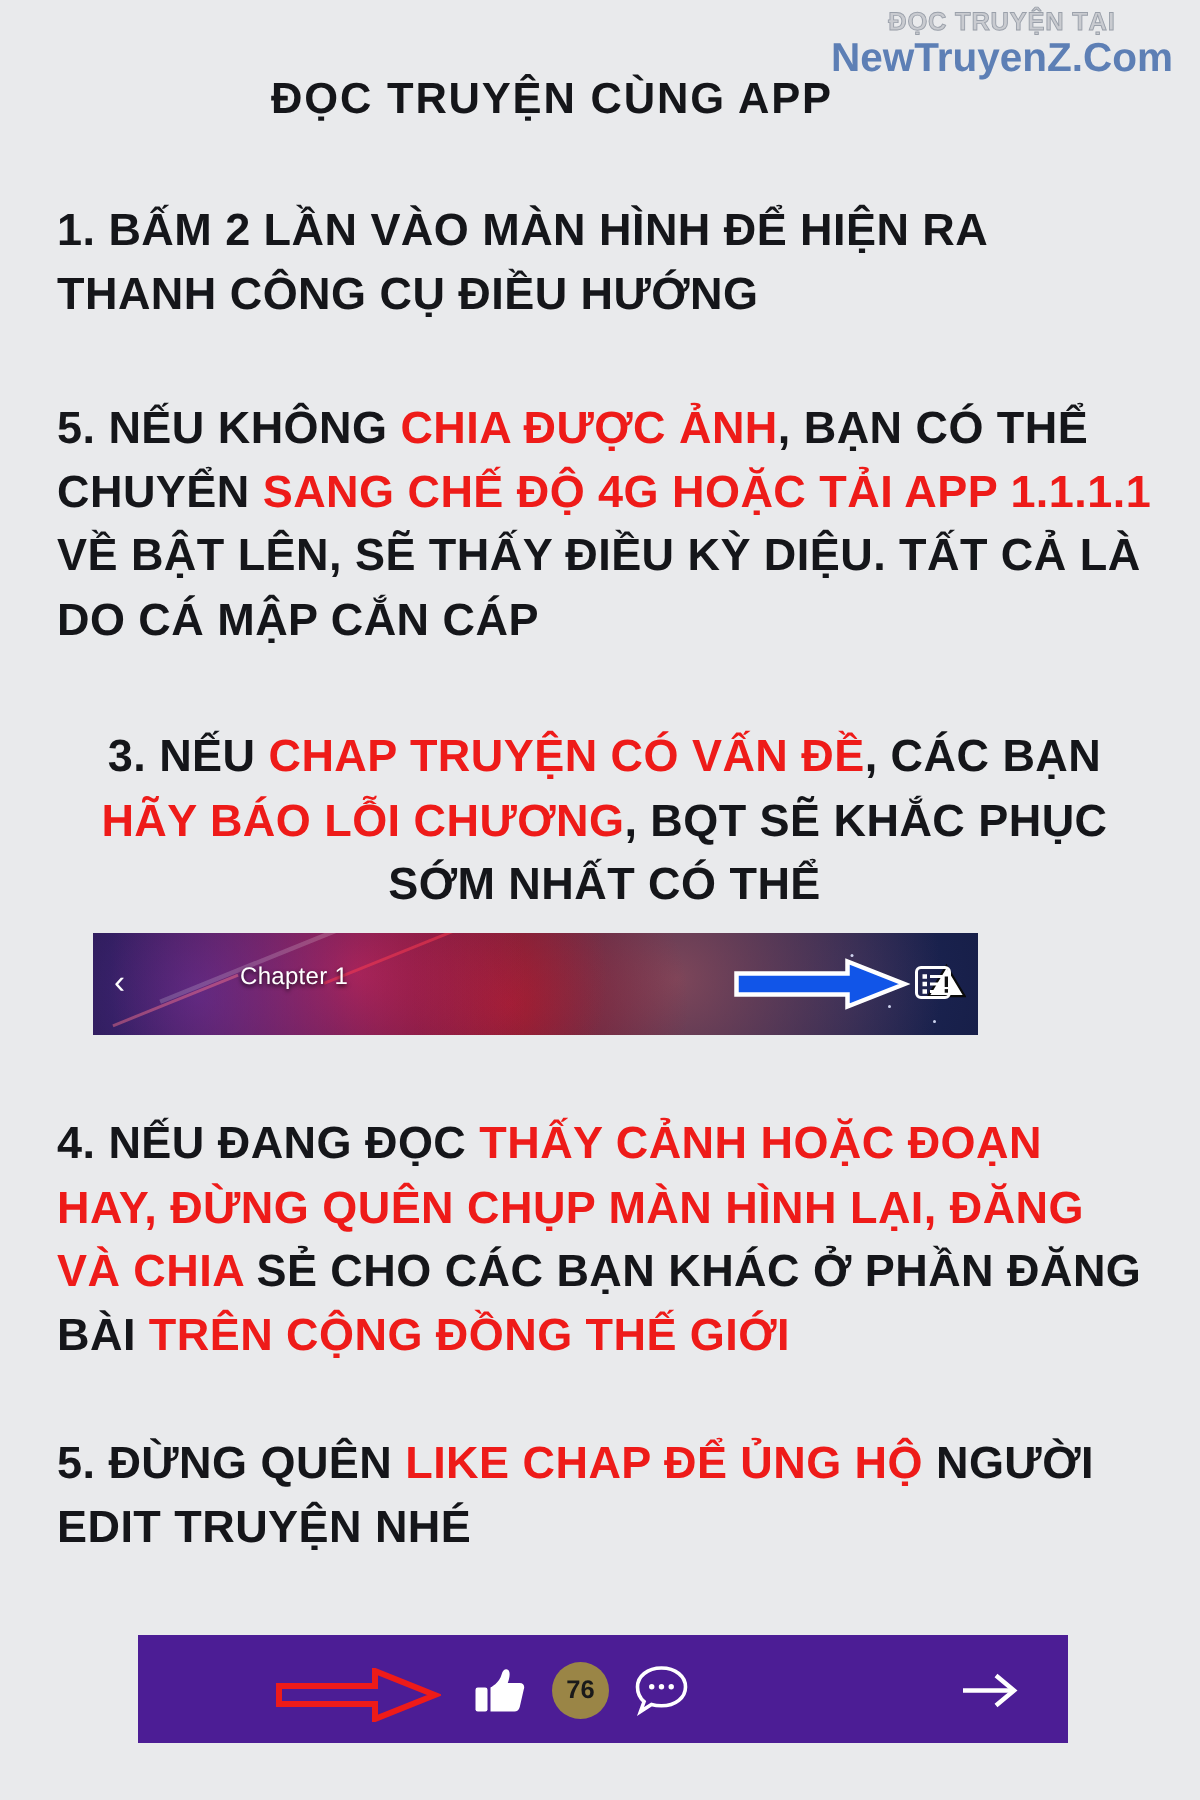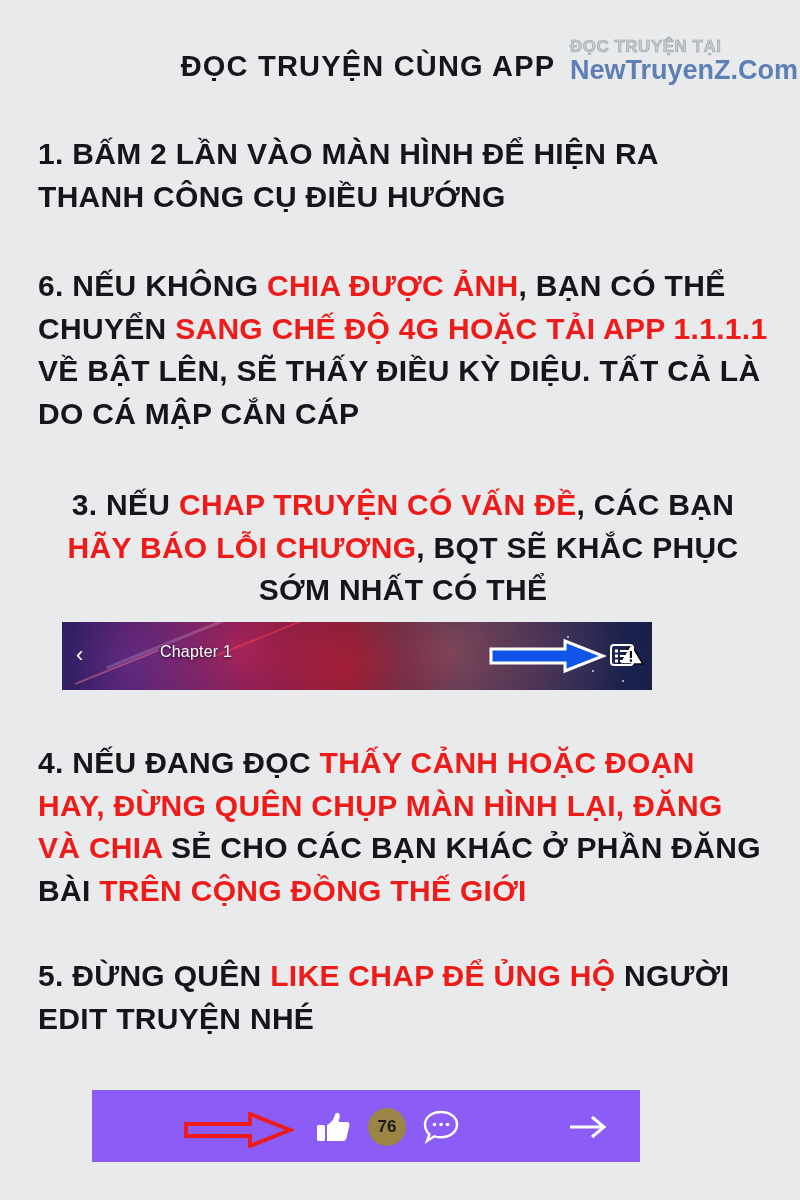--- a/index.html
+++ b/index.html
@@ -16,24 +16,24 @@
     position: relative;
     width: 800px;
     height: 1200px;
     background: #e9eaec;
   }
 
   
   .watermark {
     position: absolute;
     top: 6px;
-    right: 2px;
+    right: 18px;
+    text-align: center;
     line-height: 1.05;
     user-select: none;
-    margin-top: 32px;
   }
   .wm-top {
     font-size: 17px;
     font-weight: bold;
     letter-spacing: 0.5px;
     color: #c9cbd0;
     -webkit-text-stroke: 0.6px #9aa0aa;
   }
   .wm-main {
     font-size: 27px;
@@ -144,23 +144,23 @@
     right: 18px; top: 21px;
     width: 24px; height: 24px;
     color: #fff;
   }
 
   
   .actionbar {
     position: absolute;
     left: 92px;
     top: 1090px;
-    width: 548px;
+    width: 620px;
     height: 72px;
-    background: #8b5cf6;
+    background: #4c1d95;
   }
   .redarrow {
     position: absolute;
     left: 92px; top: 22px;
     width: 110px; height: 36px;
   }
   .thumb {
     position: absolute;
     left: 222px; top: 18px;
     width: 38px; height: 38px;
@@ -202,21 +202,21 @@
     <div class="wm-main">NewTruyenZ.Com</div>
   </div>
 
   <div class="title">ĐỌC TRUYỆN CÙNG APP</div>
 
   <div class="block b1">
     <span>1. BẤM 2 LẦN VÀO MÀN HÌNH ĐỂ HIỆN RA THANH CÔNG CỤ ĐIỀU HƯỚNG</span>
   </div>
 
   <div class="block b2">
-    <span>6. NẾU KHÔNG </span><span class="r">CHIA ĐƯỢC ẢNH</span><span>, BẠN CÓ THỂ CHUYỂN </span><span class="r">SANG CHẾ ĐỘ 4G HOẶC TẢI APP 1.1.1.1</span><span> VỀ BẬT LÊN, SẼ THẤY ĐIỀU KỲ DIỆU. TẤT CẢ LÀ DO CÁ MẬP CẮN CÁP</span>
+    <span>5. NẾU KHÔNG </span><span class="r">CHIA ĐƯỢC ẢNH</span><span>, BẠN CÓ THỂ CHUYỂN </span><span class="r">SANG CHẾ ĐỘ 4G HOẶC TẢI APP 1.1.1.1</span><span> VỀ BẬT LÊN, SẼ THẤY ĐIỀU KỲ DIỆU. TẤT CẢ LÀ DO CÁ MẬP CẮN CÁP</span>
   </div>
 
   <div class="block b3">
     <span>3. NẾU </span><span class="r">CHAP TRUYỆN CÓ VẤN ĐỀ</span><span>, CÁC BẠN </span><span class="r">HÃY BÁO LỖI CHƯƠNG</span><span>, BQT SẼ KHẮC PHỤC SỚM NHẤT CÓ THỂ</span>
   </div>
 
   <div class="chapbar">
     <div class="bg"></div>
     <div class="streak s1"></div>
     <div class="streak s2"></div>

